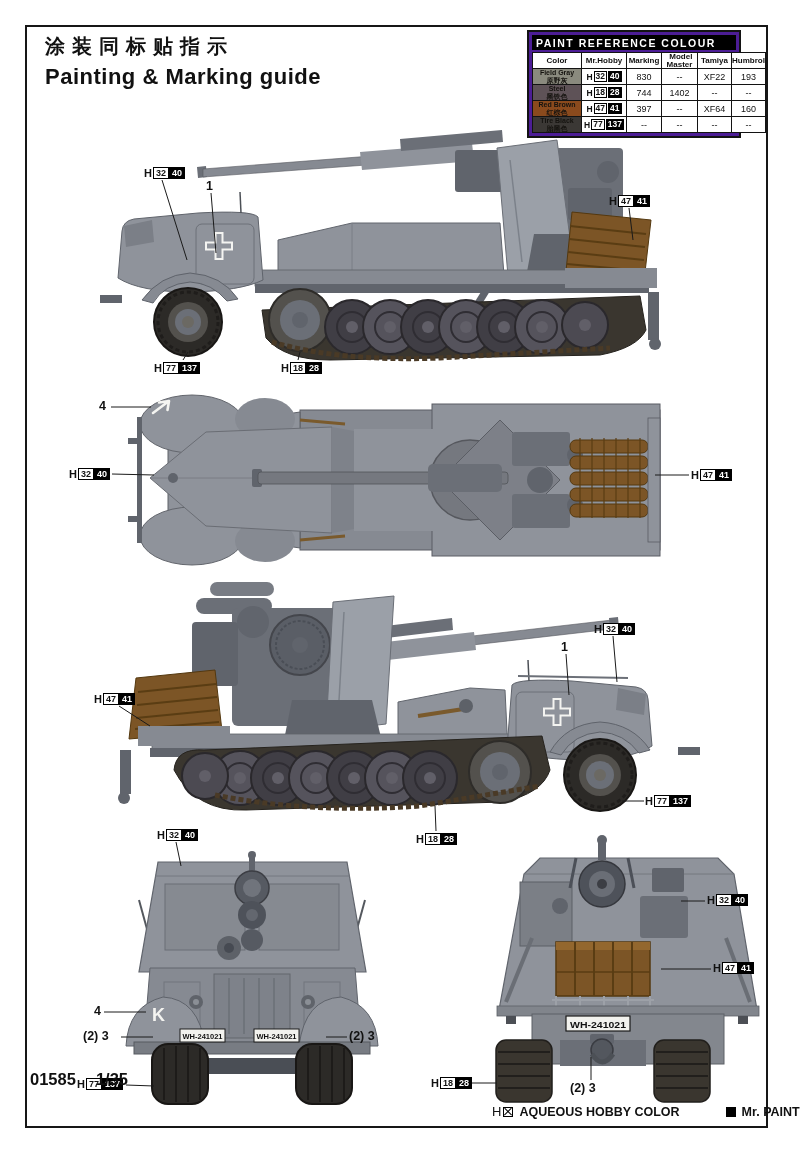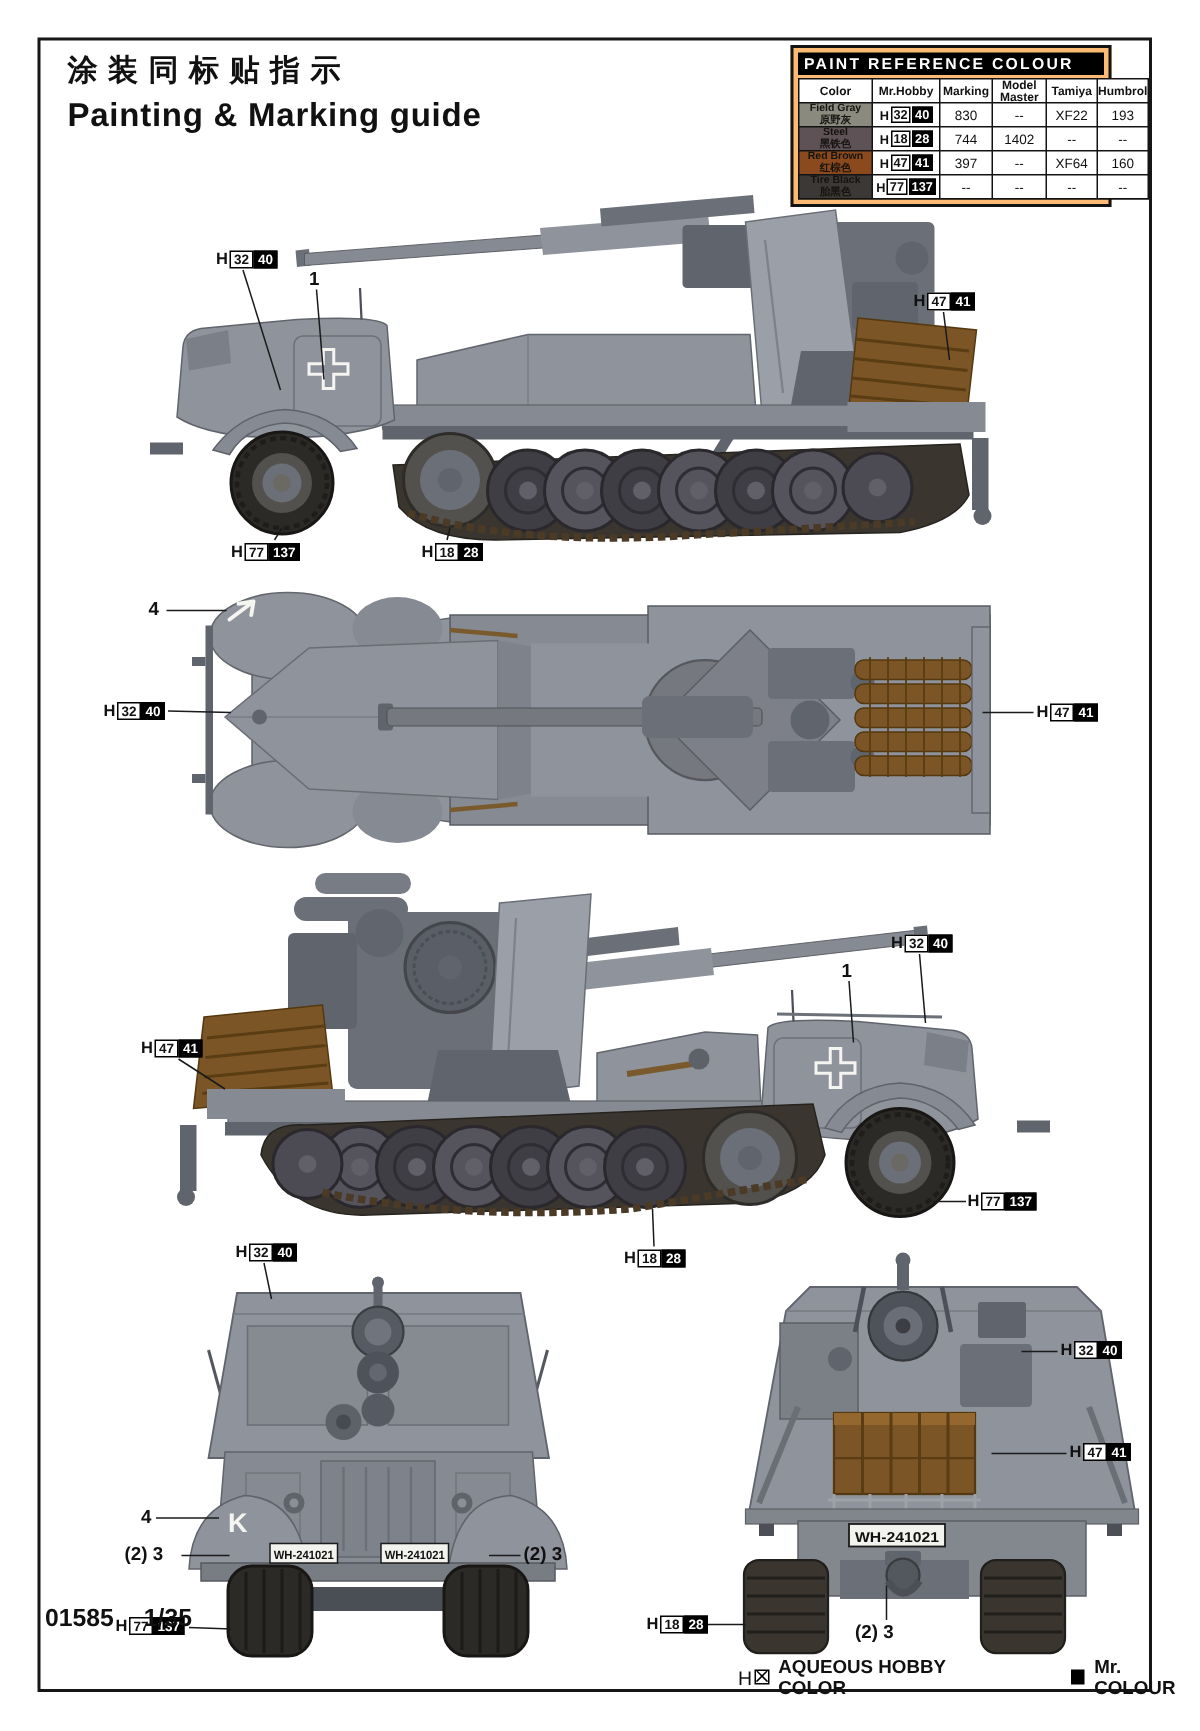--- a/index.html
+++ b/index.html
@@ -4,27 +4,27 @@
 <style>
   html,body{margin:0;padding:0;background:#ffffff;}
   .page{position:relative;width:800px;height:1154px;background:#ffffff;overflow:hidden;
         font-family:"Liberation Sans",sans-serif;color:#111;}
   .frame{position:absolute;left:25px;top:25px;width:743px;height:1103px;border:2px solid #161616;box-sizing:border-box;}
   .titles{position:absolute;left:45px;top:33px;}
   .t-cn{font-size:20px;font-weight:bold;letter-spacing:7px;}
   .t-en{font-size:22px;font-weight:bold;margin-top:4px;letter-spacing:.5px;}
 
   
-  .ptable{position:absolute;left:527px;top:30px;width:214px;border:2px solid #131313;background:#fdba74;
+  .ptable{position:absolute;left:527px;top:30px;width:214px;border:2px solid #131313;background:#4c1d95;
           padding:3px;box-sizing:border-box;}
   .pt-bar{background:#000;color:#fff;font-weight:bold;font-size:10.5px;letter-spacing:1.5px;padding:2px 4px 1px;}
   .pt-grid{display:grid;grid-template-columns:48px 44px 34px 35px 33px 33px;grid-auto-rows:15px;
            gap:1px;background:#131313;border:1px solid #131313;margin-top:2px;width:max-content;}
   .pt-c{background:#fff;display:flex;align-items:center;justify-content:center;font-size:9px;}
-  .pt-th{font-weight:bold;font-size:8px;text-align:center;white-space:pre-line;line-height:7.5px;}
+  .pt-th{font-weight:bold;font-size:8px;text-align:right;white-space:pre-line;line-height:7.5px;}
   .pt-name{flex-direction:column;font-size:7px;line-height:7.5px;font-weight:bold;color:#15130f;text-align:center;}
   .pt-mh{gap:1px;font-size:8.5px;font-weight:bold;}
   .pt-mh .wb{border:1px solid #000;background:#fff;padding:0 1px;line-height:9px;}
   .pt-mh .bb{border:1px solid #000;background:#000;color:#fff;padding:0 1px;line-height:9px;}
 
   .svg-art{position:absolute;left:0;top:0;}
   svg text{font-family:"Liberation Sans",sans-serif;}
 
   
   .co{position:absolute;display:flex;align-items:center;height:13px;font-weight:bold;font-size:10px;white-space:nowrap;}
@@ -563,20 +563,20 @@
         <span class="co-m">28</span>
       </div>
       <div class="co co-t" style="left: 570px; top: 1081px;">(2) 3</div>
     </div>
 
   <div class="legend">
     <span class="hpref">H</span>
     <span class="xbox"></span>
     <span>AQUEOUS HOBBY COLOR</span>
     <span class="bsq"></span>
-    <span>Mr. COLOUR</span>
+    <span>Mr. PAINT</span>
   </div>
 
   <div class="footer">
     <span>01585</span>
     <span>1/35</span>
   </div>
 </div>
 
 </body></html>

